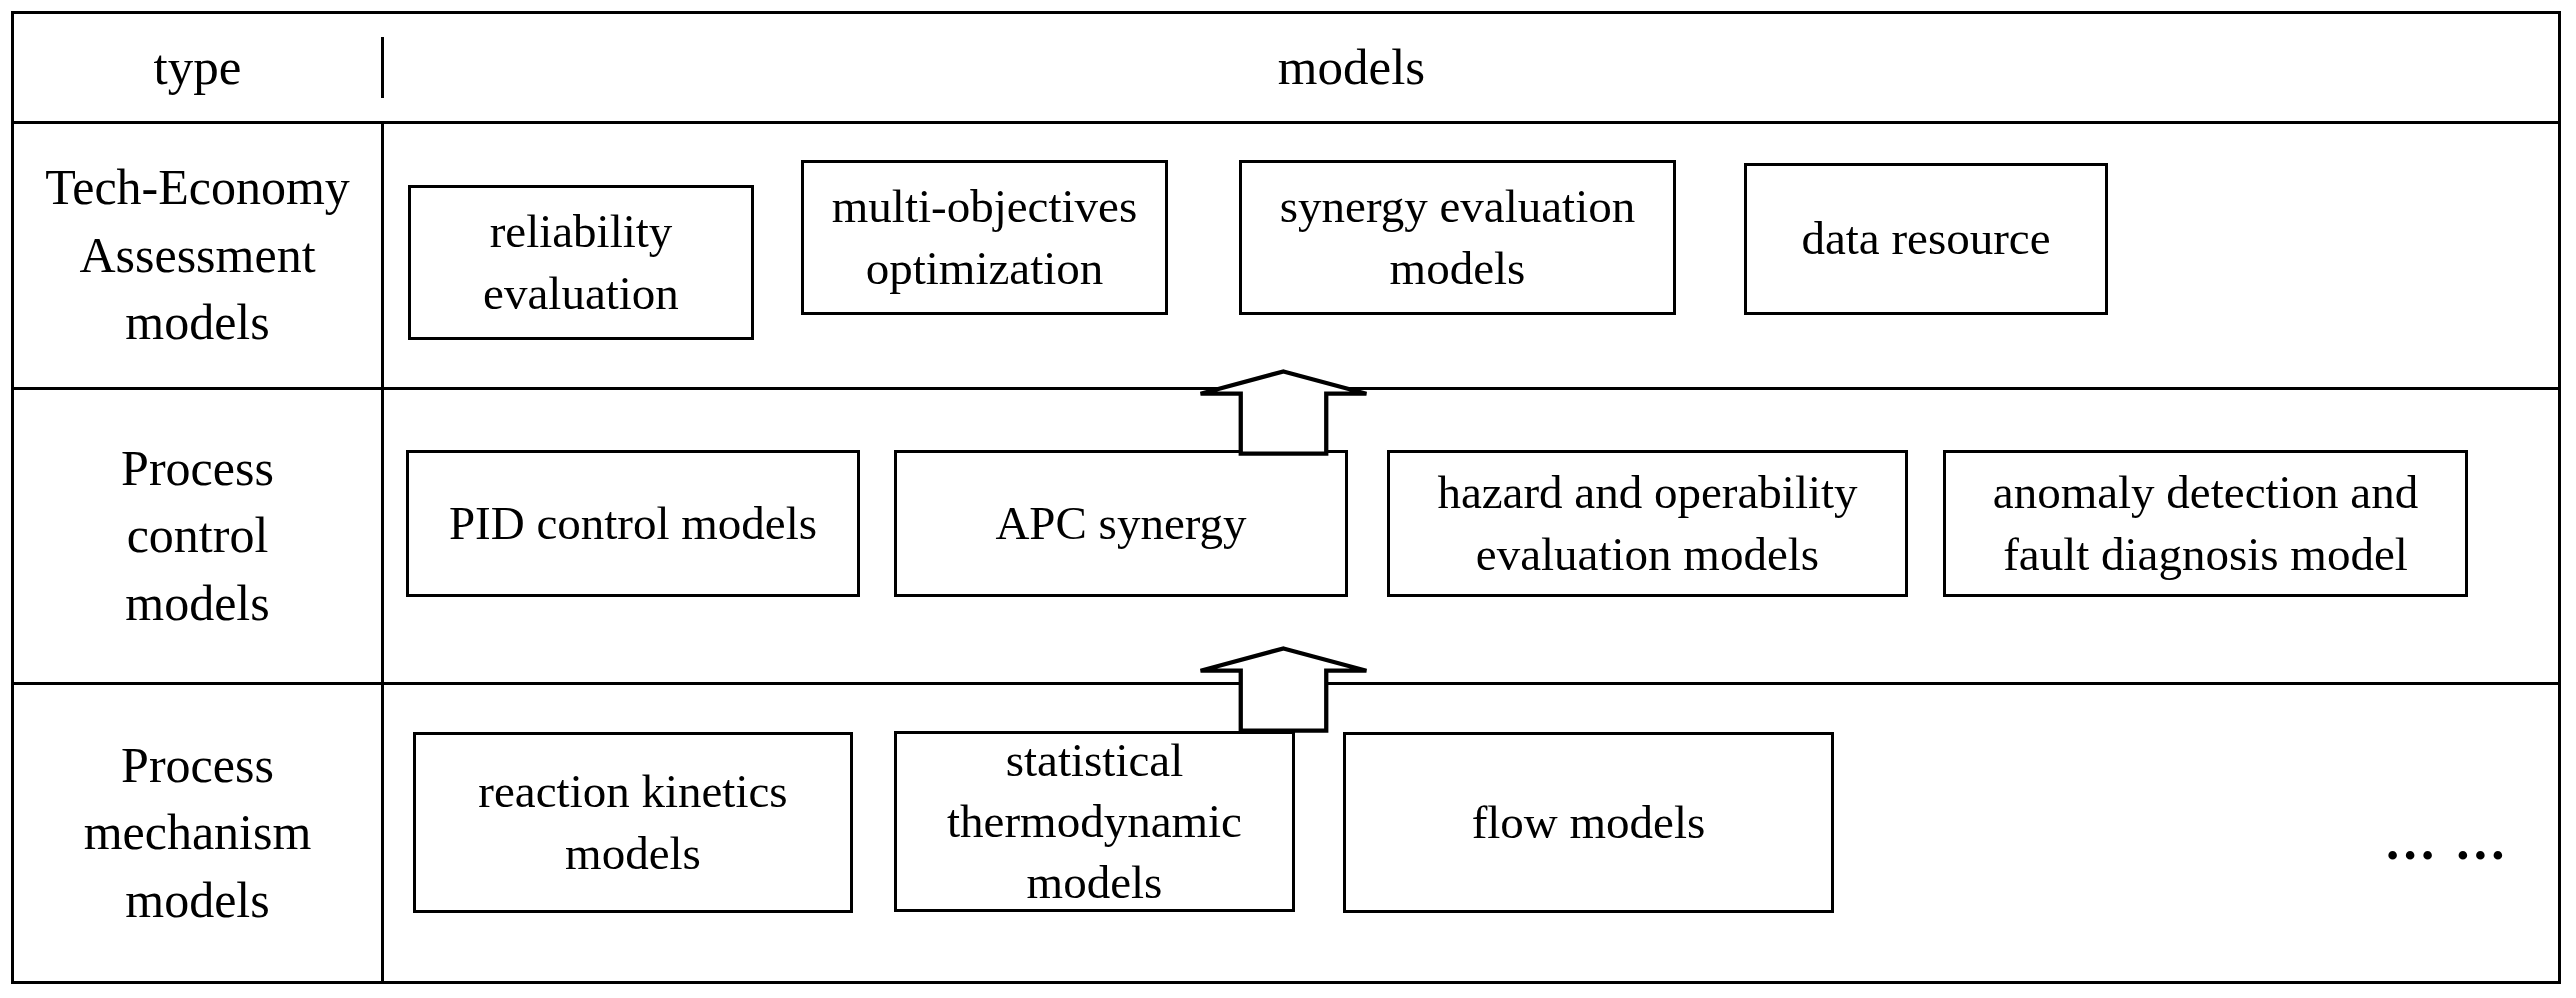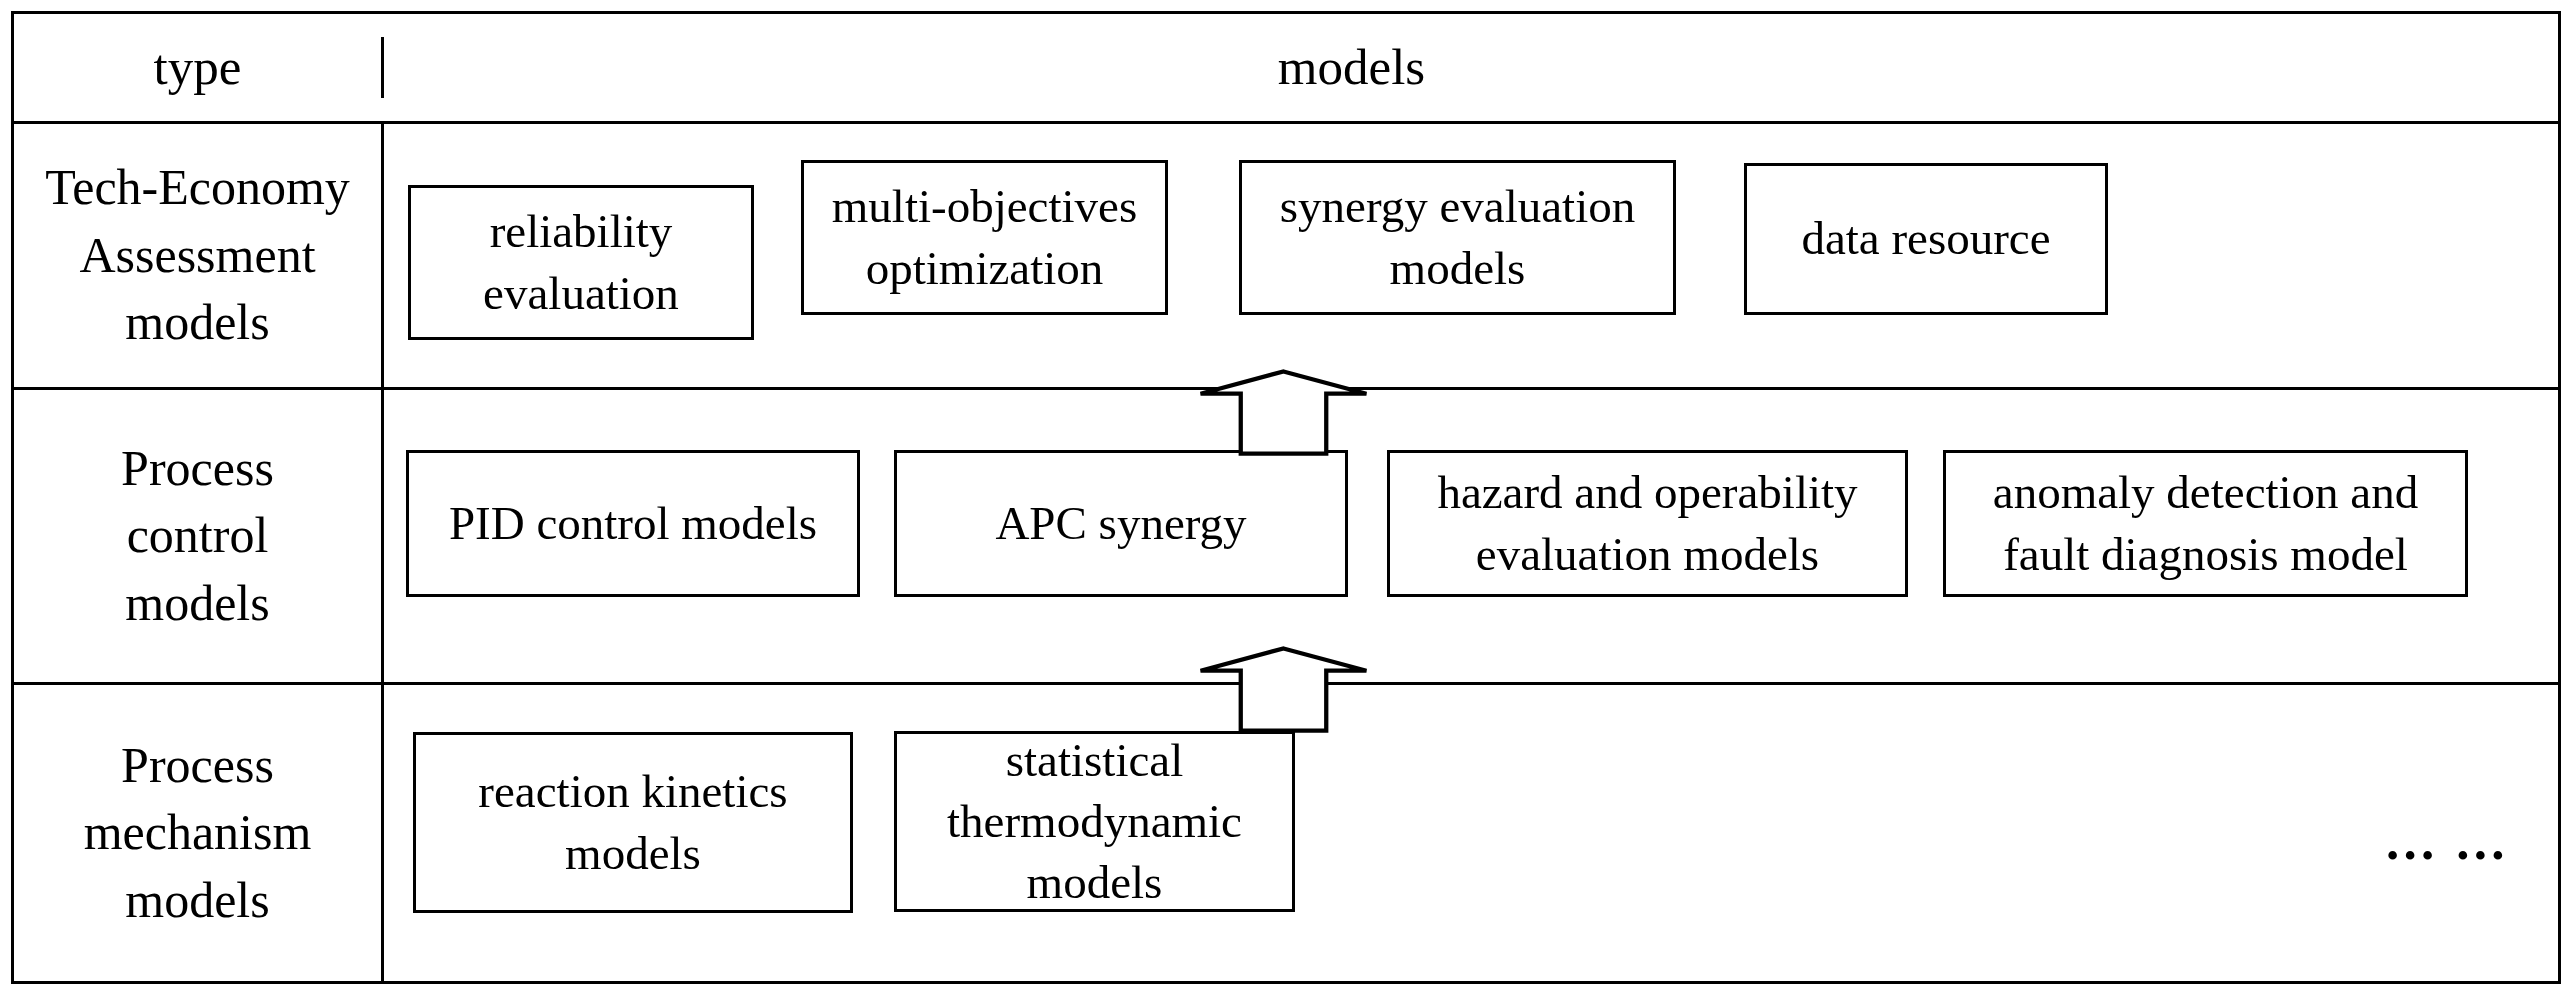--- a/index.html
+++ b/index.html
@@ -163,20 +163,21 @@
       <span class="label">Process
 mechanism
 models</span>
     </div>
     <div class="content-cell">
       <div class="model-box r3-b0">reaction kinetics
 models</div>
       <div class="model-box r3-b1">statistical
 thermodynamic
 models</div>
+      <div class="model-box r3-b2">flow models</div>
       <span class="ellipsis">... ...</span>
     </div>
   </div>
 
 </div>
 
 <svg class="up-arrow arrow-1" viewBox="0 0 200 104" xmlns="http://www.w3.org/2000/svg">
   <polygon points="100,4 197,30 150,30 150,100 50,100 50,30 3,30" fill="#ffffff" stroke="#000000" stroke-width="5" stroke-linejoin="miter"></polygon>
 </svg>
 

